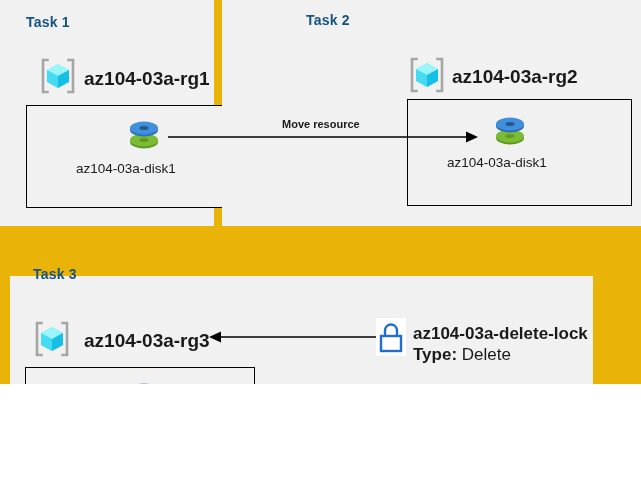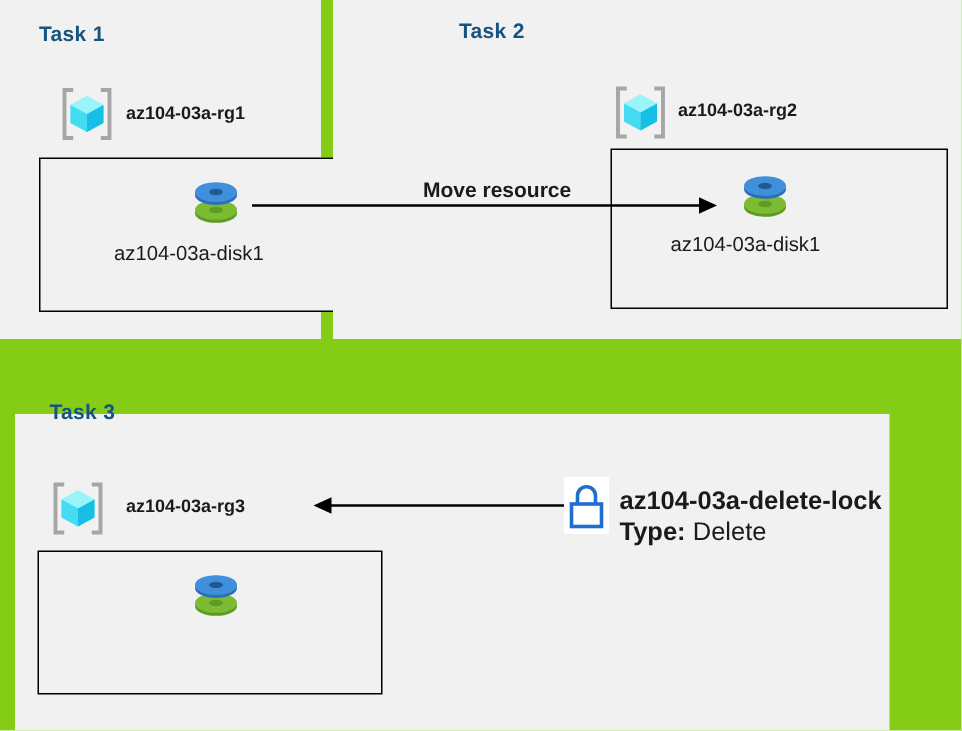--- a/index.html
+++ b/index.html
@@ -6,22 +6,22 @@
     margin: 0;
     padding: 0;
     background: #ffffff;
   }
   body {
     font-family: "Liberation Sans", sans-serif;
   }
   #canvas {
     position: relative;
     width: 641px;
-    height: 487px;
-    background: #84cc16;
+    height: 384px;
+    background: #eab308;
     overflow: hidden;
   }
 
   
   .panel {
     position: absolute;
     background: #f1f1f1;
   }
   #panel-task1 { left: 0px;   top: 0px;   width: 214px; height: 226px; }
   #panel-task2 { left: 222px; top: 0px;   width: 419px; height: 226px; }
@@ -55,21 +55,21 @@
     position: absolute;
     width: 38px;
     height: 38px;
   }
   #rg-icon-1 { left: 39px;  top: 57px; }
   #rg-icon-2 { left: 408px; top: 56px; }
   #rg-icon-3 { left: 33px;  top: 320px; }
 
   .rg-label {
     position: absolute;
-    font-size: 12px;
+    font-size: 19px;
     font-weight: bold;
     color: #1a1a1a;
     white-space: nowrap;
   }
   #rg-label-1 { left: 84px;  top: 68px; }
   #rg-label-2 { left: 452px; top: 66px; text-align: center; }
   #rg-label-3 { left: 84px;  top: 330px; }
 
   
   .disk-icon {
@@ -125,21 +125,21 @@
     position: absolute;
     overflow: visible;
   }
   #arrow-move { left: 168px; top: 126px; width: 316px; height: 22px; }
   #arrow-lock { left: 206px; top: 327px; width: 172px; height: 20px; }
 
   #move-label {
     position: absolute;
     left: 282px;
     top: 118px;
-    font-size: 14px;
+    font-size: 11px;
     font-weight: bold;
     color: #1a1a1a;
     white-space: nowrap;
   }
 </style>
 </head>
 <body>
 
 <div id="canvas">
 

